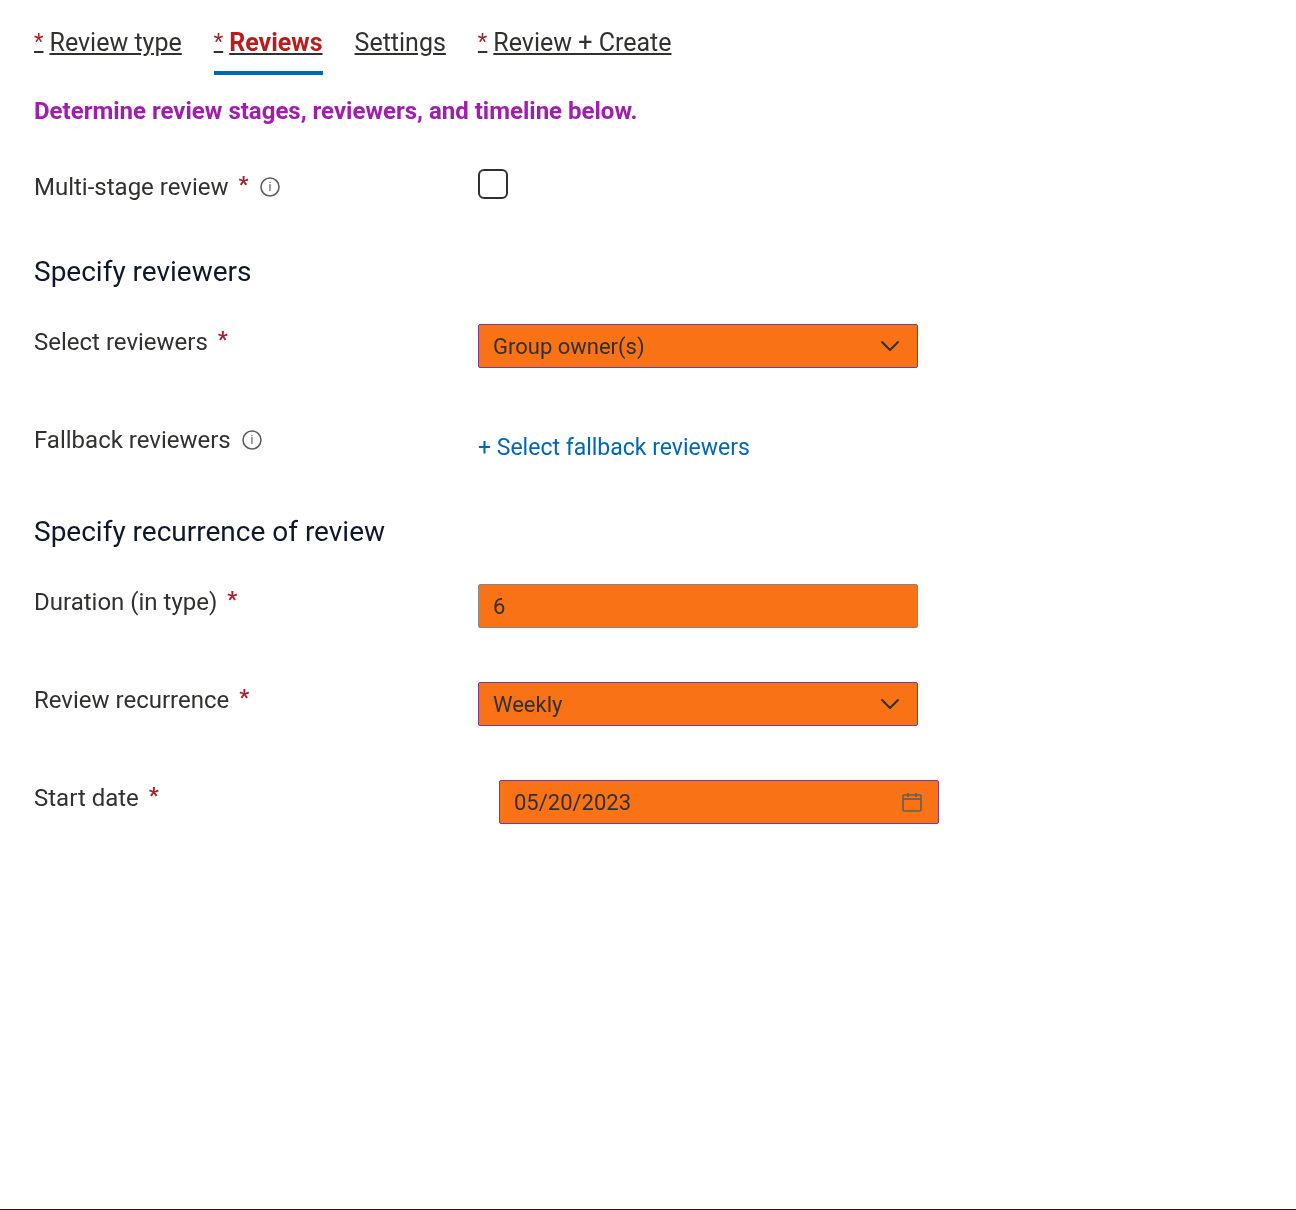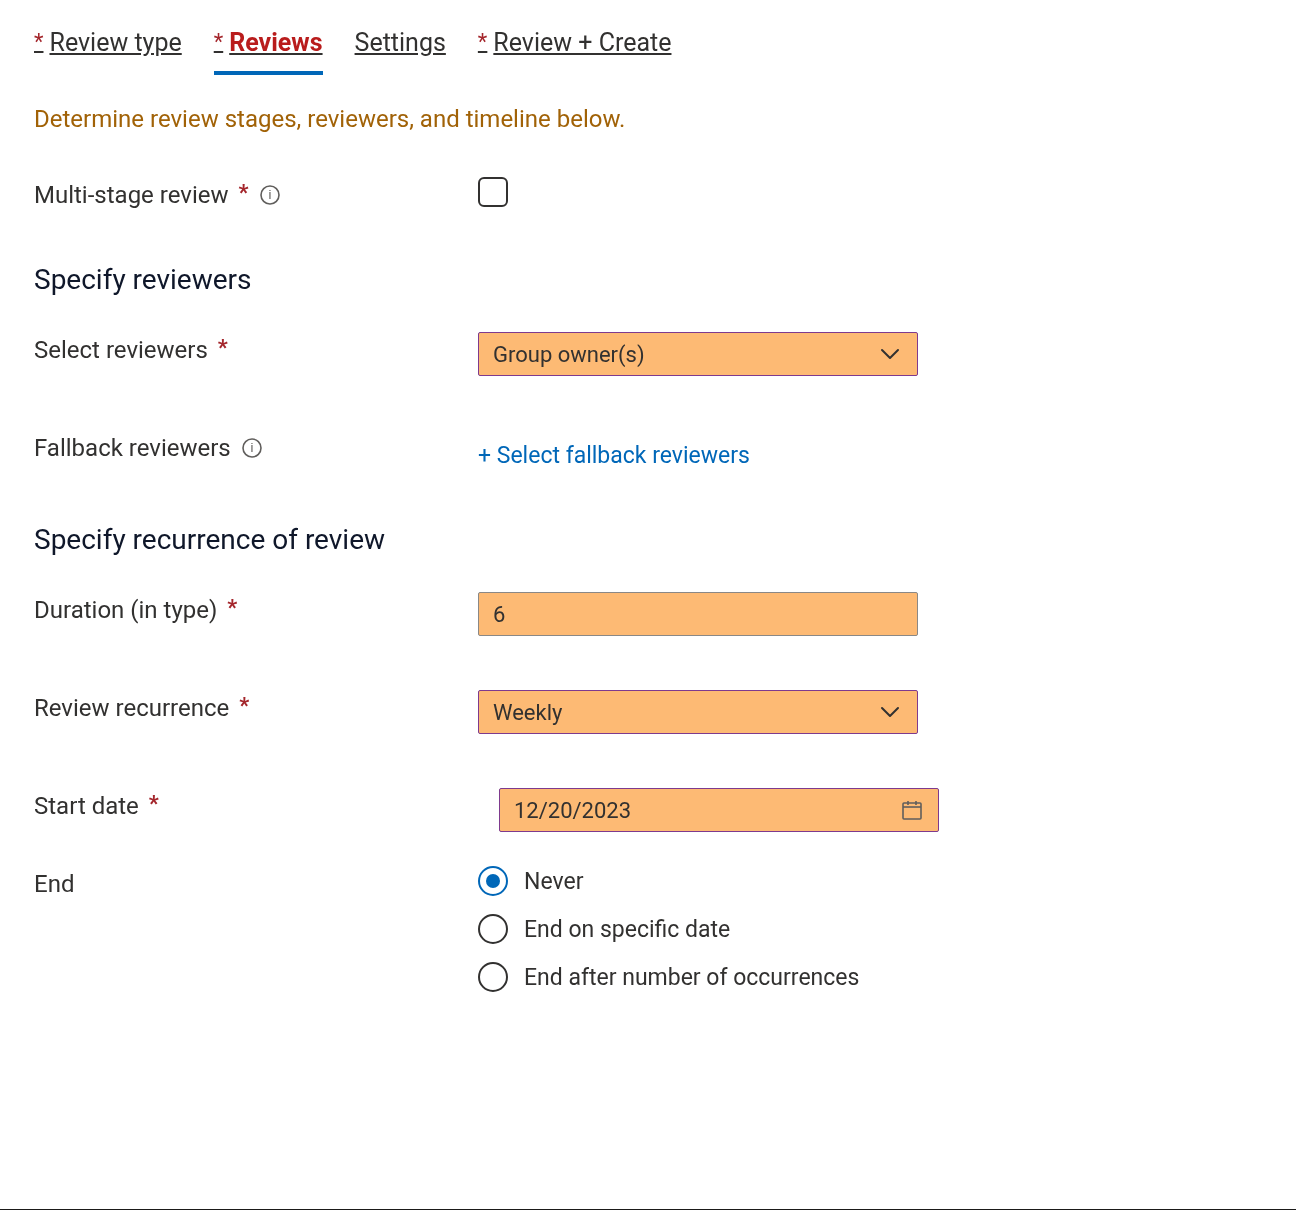--- a/index.html
+++ b/index.html
@@ -53,24 +53,24 @@
     position: absolute;
     left: 0;
     right: 0;
     bottom: 0;
     height: 4px;
     background: #0067b8;
     border-radius: 0;
   }
 
   .intro {
-    margin-top: 30px;
+    margin-top: 22px;
     font-size: 24px;
-    color: #a16207;
-    font-weight: 400;
+    color: #a21caf;
+    font-weight: 700;
   }
 
   
   .form {
     margin-top: 44px;
   }
   .row {
     display: grid;
     grid-template-columns: 444px 1fr;
     align-items: start;
@@ -119,21 +119,21 @@
 
   .control-wrap {
     width: 440px;
     max-width: 440px;
   }
 
   .select, .textinput, .dateinput {
     width: 440px;
     height: 44px;
     border: 1px solid #7e3a8e; 
-    background: #fdba74;
+    background: #f97316;
     border-radius: 2px;
     display: flex;
     align-items: center;
     justify-content: space-between;
     padding: 0 14px;
     font-size: 22px;
     color: #323130;
     cursor: pointer;
   }
   .textinput {
@@ -281,48 +281,27 @@
         </div>
       </div>
 
       <div class="row tight">
         <div class="label">
           <span>Start date</span>
           <span class="req">*</span>
         </div>
         <div class="control-wrap">
           <div class="dateinput">
-            <span>12/20/2023</span>
+            <span>05/20/2023</span>
             <svg class="cal-icon" viewBox="0 0 24 24">
               <rect x="3" y="5" width="18" height="16" rx="1"></rect>
               <line x1="3" y1="9" x2="21" y2="9"></line>
               <line x1="8" y1="3" x2="8" y2="7"></line>
               <line x1="16" y1="3" x2="16" y2="7"></line>
             </svg>
           </div>
         </div>
       </div>
 
-      <div class="row">
-        <div class="label">
-          <span>End</span>
-        </div>
-        <div class="control-wrap">
-          <div class="radio-group">
-            <div class="radio selected">
-              <span class="radio-dot"></span>
-              <span>Never</span>
-            </div>
-            <div class="radio">
-              <span class="radio-dot"></span>
-              <span>End on specific date</span>
-            </div>
-            <div class="radio">
-              <span class="radio-dot"></span>
-              <span>End after number of occurrences</span>
-            </div>
-          </div>
-        </div>
-      </div>
 
     </div>
   </div>
 </div>
 
 </body></html>

